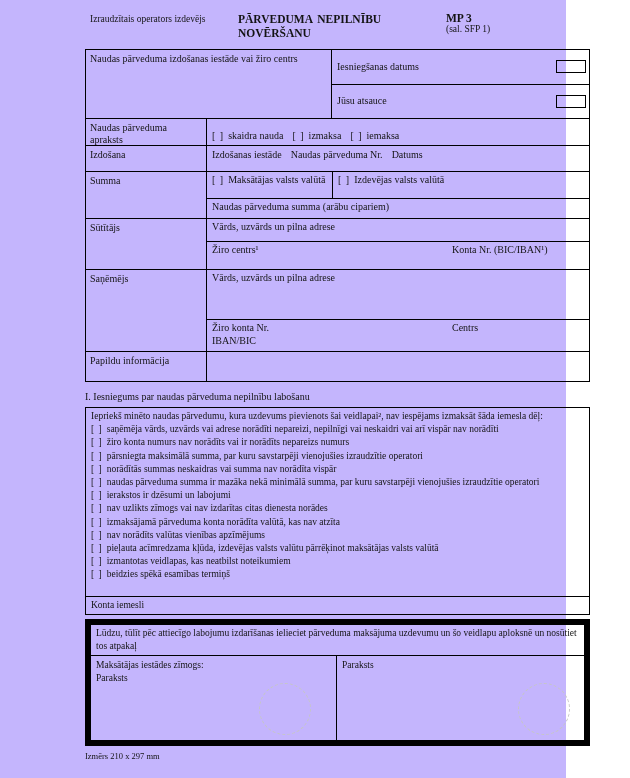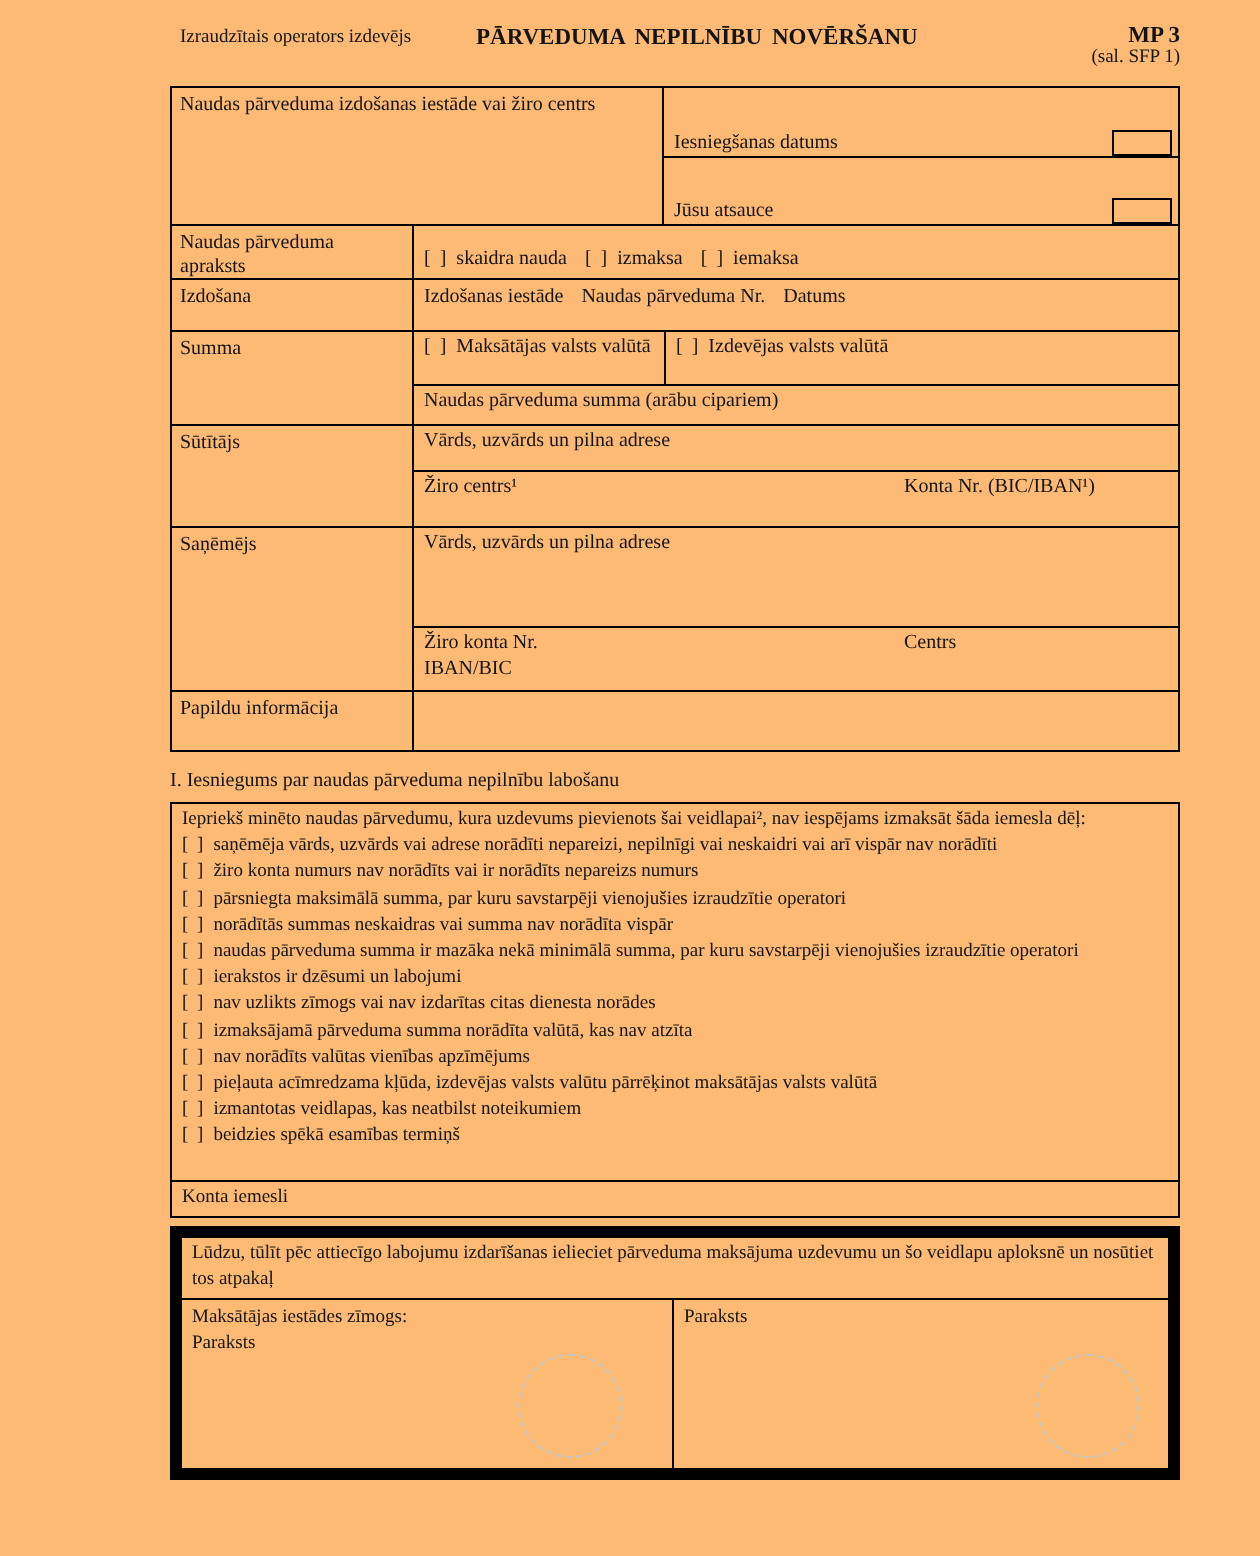--- a/index.html
+++ b/index.html
@@ -1,42 +1,42 @@
 <!DOCTYPE html>
 <html><head>
 <meta charset="utf-8">
 <style>
   *{box-sizing:border-box;margin:0;padding:0}
   html,body{background:#ffffff}
   body{width:630px;height:778px;font-family:"Liberation Serif","DejaVu Serif",serif;color:#141414}
-  .page{position:relative;width:630px;height:778px;padding:12px 40px 6px 85px;background:#fdba74}
+  .page{position:relative;width:566px;height:778px;padding:12px 40px 6px 85px;background:#c4b5fd}
 
   
   .hdr{display:flex;margin-left:5px;margin-bottom:9px}
   .hdr-issuer{width:148px;font-size:9.5px;padding-top:2px}
   .hdr-title{flex:1;font-weight:bold;font-size:11.5px;line-height:14px;padding-right:6px}
   .hdr-title .t1{word-spacing:8px}
   .hdr-title .t2{word-spacing:2px}
-  .hdr-code{width:80px;text-align:right;font-size:9.5px}
+  .hdr-code{width:80px;text-align:left;font-size:9.5px}
   .hdr-code .code{font-weight:bold;font-size:11.5px}
 
   
   .tbl{border:1px solid #000;width:505px;font-size:10px;line-height:12px}
   .row{display:flex;border-top:1px solid #000}
   .row.r1{border-top:none;height:68px}
   .row.r2{height:27px}
   .row.r3{height:26px}
   .row.r4{height:47px}
   .row.r5{height:51px}
   .row.r6{height:82px}
   .row.r7{height:30px}
   .lbl{width:120px;padding:3px 4px}
   .lbl-wide{width:245px;padding:3px 4px}
   .rcol{flex:1;border-left:1px solid #000;display:flex;flex-direction:column;min-width:0}
-  .ref-row{flex:1;display:flex;justify-content:space-between;align-items:flex-end;padding:0 3px 0 5px}
+  .ref-row{flex:1;display:flex;justify-content:space-between;align-items:center;padding:0 3px 0 5px}
   .ref-row + .ref-row{border-top:1px solid #000}
   .mini-box{width:30px;height:13px;border:1px solid #000;flex:0 0 auto}
   .rgrid3{flex:1;border-left:1px solid #000;display:flex;min-width:0}
   .r2 .rgrid3 > div{display:flex;align-items:flex-end;padding:0 4px 3px 5px}
   .r3 .rgrid3 > div{padding:3px 4px 0 5px}
   .cb{white-space:pre;margin-right:4px;letter-spacing:1px}
   .sum-top{display:flex;height:26px}
   .sum-a{width:125px;padding:2px 5px;text-align:justify}
   .sum-b{flex:1;border-left:1px solid #000;padding:2px 5px}
   .sum-bot{border-top:1px solid #000;flex:1;padding:2px 5px}
@@ -210,21 +210,21 @@
 
           <div class="reason">
             <span class="cb">[ ]</span><span>ierakstos ir dzēsumi un labojumi</span>
           </div>
 
           <div class="reason">
             <span class="cb">[ ]</span><span>nav uzlikts zīmogs vai nav izdarītas citas dienesta norādes</span>
           </div>
 
           <div class="reason">
-            <span class="cb">[ ]</span><span>izmaksājamā pārveduma summa norādīta valūtā, kas nav atzīta</span>
+            <span class="cb">[ ]</span><span>izmaksājamā pārveduma konta norādīta valūtā, kas nav atzīta</span>
           </div>
 
           <div class="reason">
             <span class="cb">[ ]</span><span>nav norādīts valūtas vienības apzīmējums</span>
           </div>
 
           <div class="reason">
             <span class="cb">[ ]</span><span>pieļauta acīmredzama kļūda, izdevējas valsts valūtu pārrēķinot maksātājas valsts valūtā</span>
           </div>
 
@@ -248,14 +248,15 @@
         <div class="sig">Paraksts</div>
         <div class="stamp-circle"></div>
       </div>
       <div class="stamp-col right">
         <div class="sig">Paraksts</div>
         <div class="stamp-circle"></div>
       </div>
     </div>
   </div>
 
+  <div class="size-note">Izmērs 210 x 297 mm</div>
 
 </div>
 
 </body></html>

